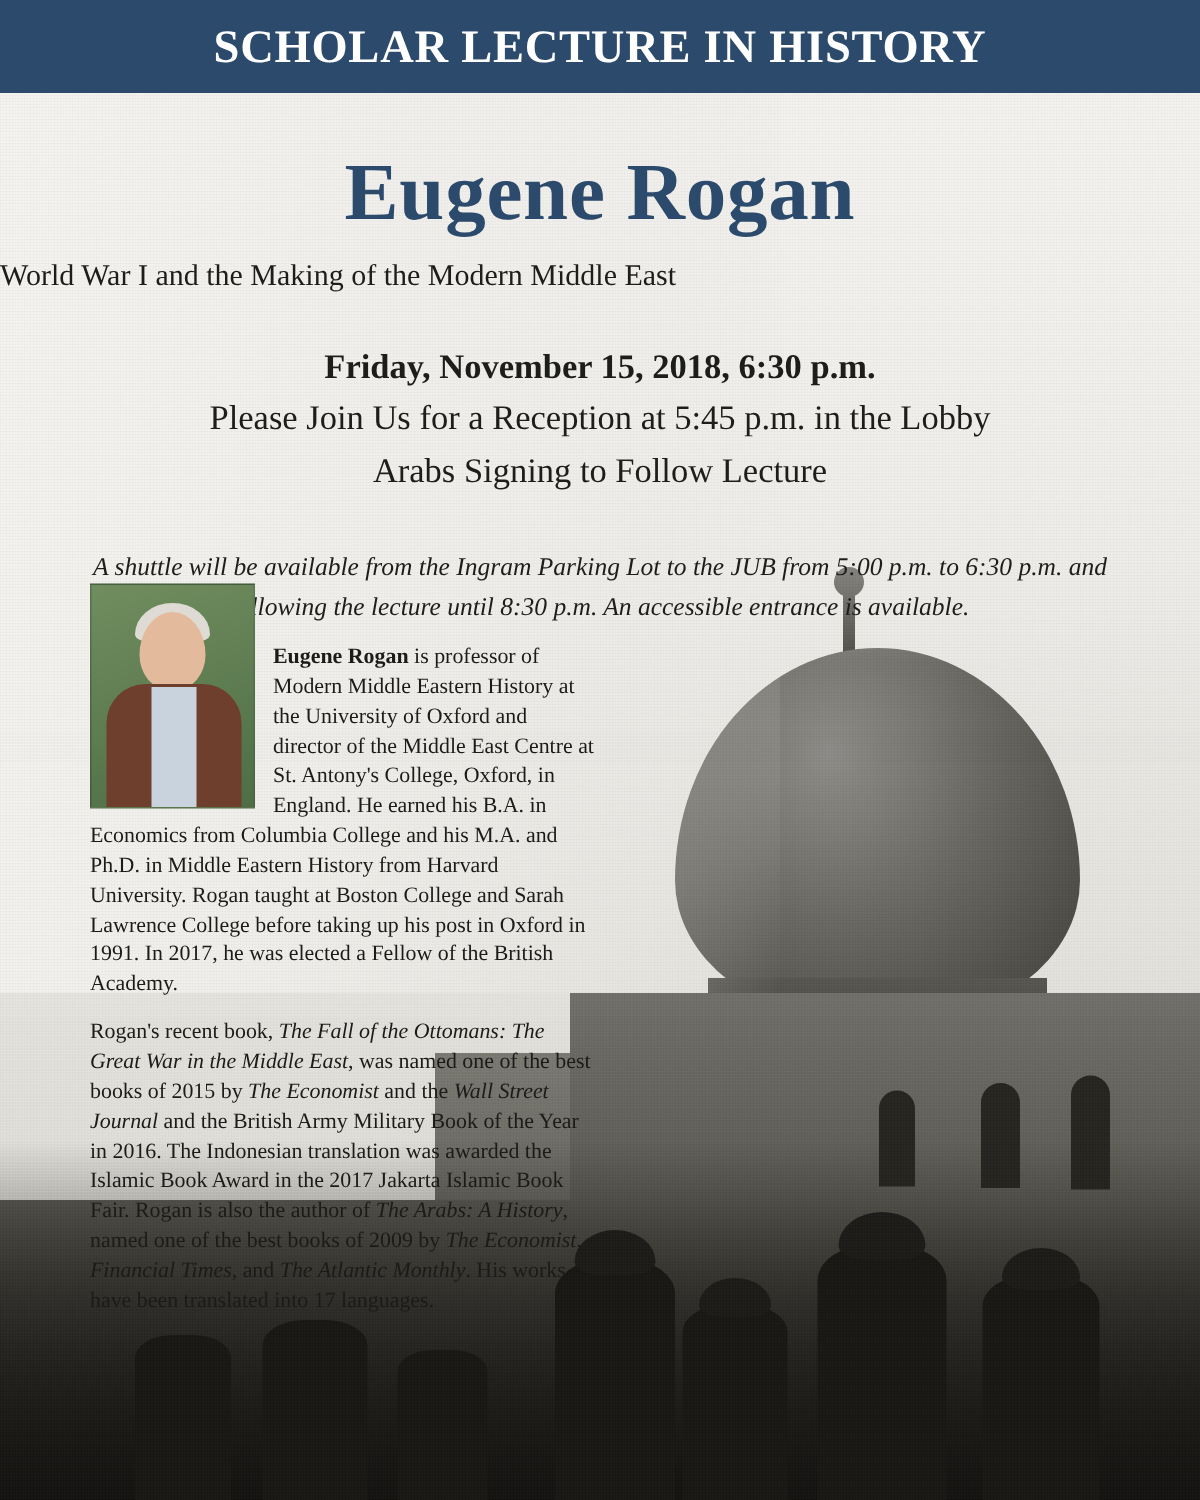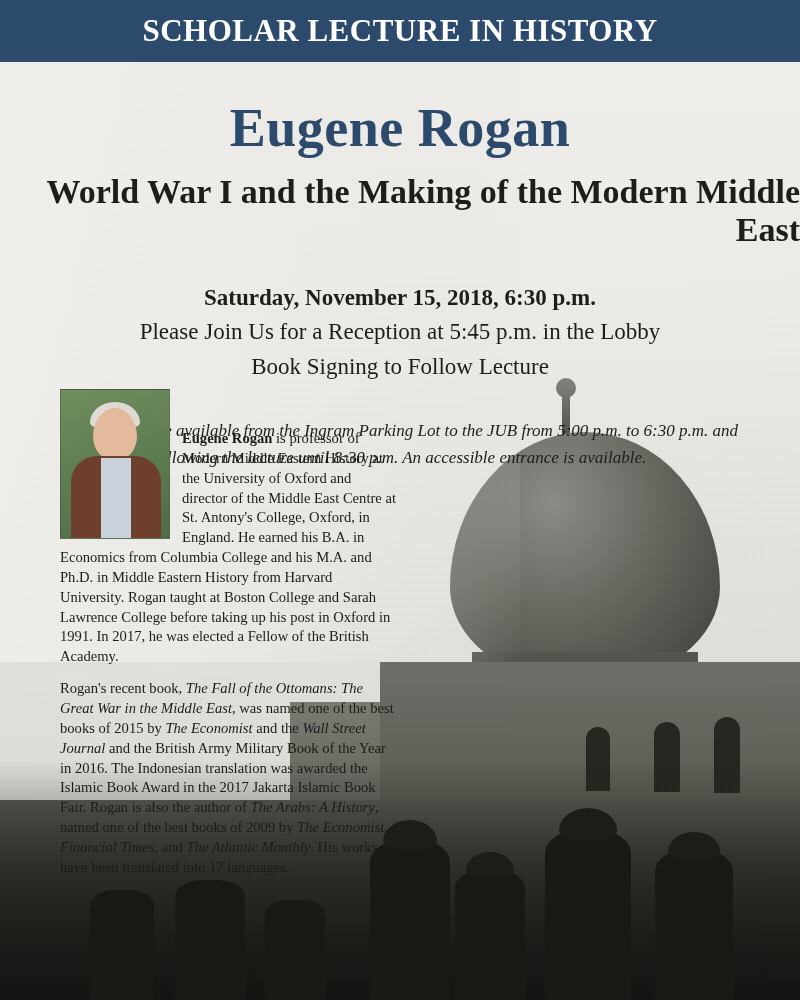--- a/index.html
+++ b/index.html
@@ -183,25 +183,25 @@
   .speaker-name {
     text-align: center;
     margin-top: 38px;
     font-size: 54px;
     color: #2c4a6b;
     font-weight: bold;
     letter-spacing: 0.5px;
     line-height: 1.05;
   }
   .lecture-title {
-    text-align: right;
+    text-align: left;
     margin-top: 16px;
-    font-size: 34px;
+    font-size: 20px;
     color: #1d1d1b;
-    font-weight: bold;
+    font-weight: normal;
   }
   .details {
     margin-top: 32px;
     text-align: center;
     color: #1d1d1b;
   }
   .details div {
     font-size: 23px;
     line-height: 1.5;
   }
@@ -327,23 +327,23 @@
     <div class="fog-top"></div>
     <div class="fog-left"></div>
     <div class="grain"></div>
   </div>
 
   <div class="content">
     <div class="speaker-name">Eugene Rogan</div>
     <div class="lecture-title">World War I and the Making of the Modern Middle East</div>
 
     <div class="details">
-      <div class="detail-date">Saturday, November 15, 2018, 6:30 p.m.</div>
+      <div class="detail-date">Friday, November 15, 2018, 6:30 p.m.</div>
       <div>Please Join Us for a Reception at 5:45 p.m. in the Lobby</div>
-      <div>Book Signing to Follow Lecture</div>
+      <div>Arabs Signing to Follow Lecture</div>
     </div>
 
     <div class="shuttle">
       <span>A shuttle will be available from the Ingram Parking Lot to the JUB from 5:00 p.m. to 6:30 p.m.</span>
       <span>and following the lecture until 8:30 p.m. An accessible entrance is available.</span>
     </div>
   </div>
 
   <div class="bio-block">
     <div class="bio-photo">

